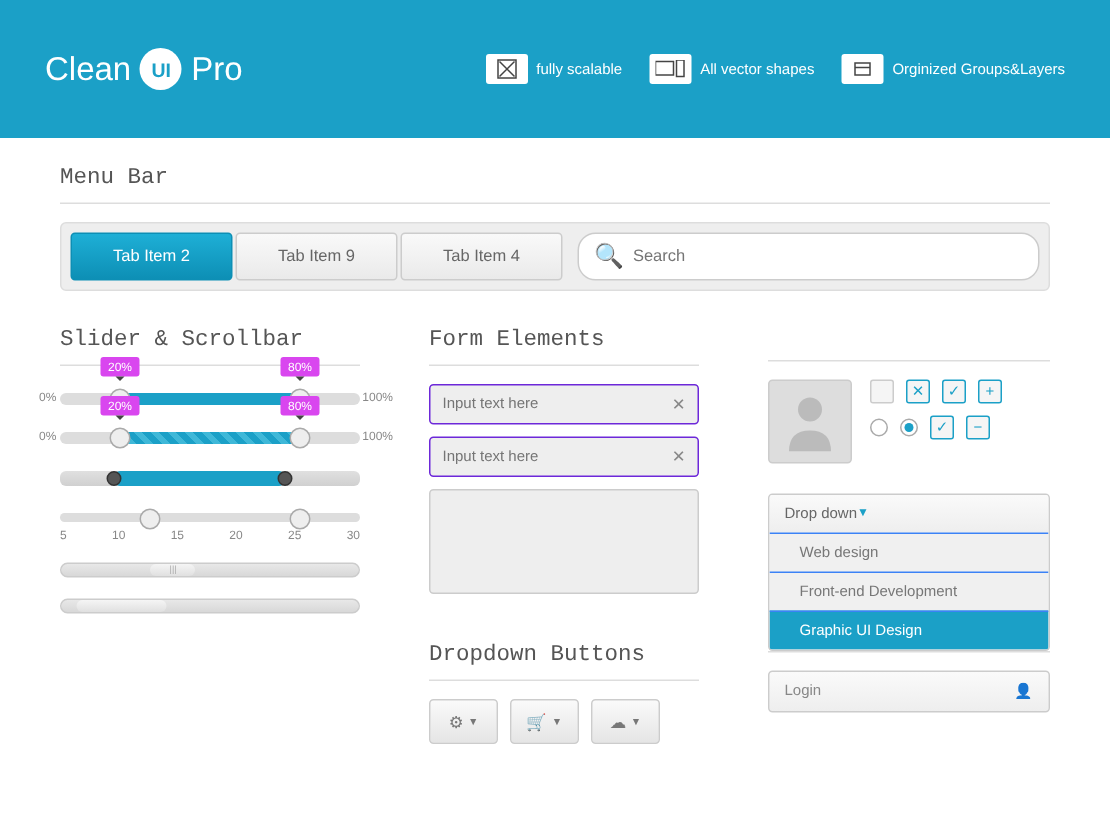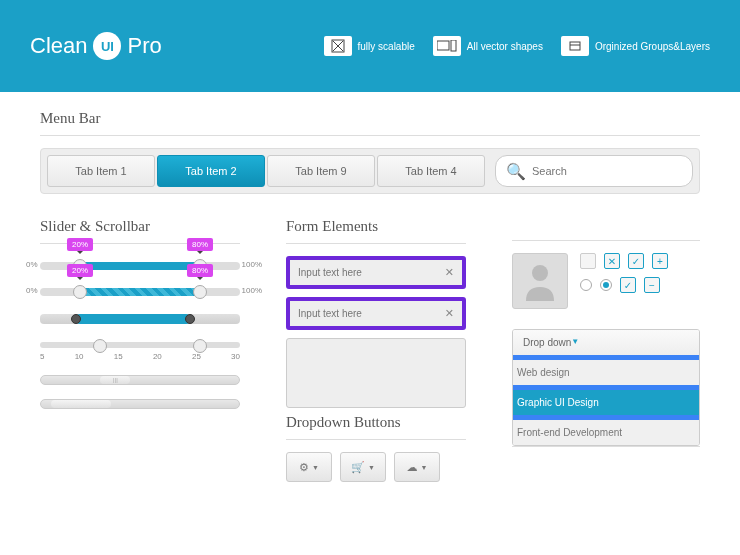--- a/index.html
+++ b/index.html
@@ -4,53 +4,53 @@
 <style>
 *{box-sizing:border-box;margin:0;padding:0;font-family:Arial,sans-serif}
 body{width:740px;height:555px;background:#fff;overflow:hidden}
 .header{background:#1ba0c7;height:92px;padding:0 30px;display:flex;align-items:center;justify-content:space-between}
 .logo{display:flex;align-items:center;color:#fff;font-size:22px;font-weight:300}
 .logo-badge{background:#fff;color:#1ba0c7;border-radius:50%;width:28px;height:28px;display:inline-flex;align-items:center;justify-content:center;font-size:13px;font-weight:bold;margin:0 6px}
 .features{display:flex;gap:18px}
 .feature{display:flex;align-items:center;gap:6px;color:#fff;font-size:10px}
 .feature-icon{width:28px;height:20px;background:#fff;border-radius:2px;display:flex;align-items:center;justify-content:center}
 .content{padding:18px 40px}
-.section-title{font-family:Liberation Serif, serif;font-size:15px;color:#555;margin-bottom:8px;font-weight:normal}
+.section-title{font-family:Liberation Mono, monospace;font-size:15px;color:#555;margin-bottom:8px;font-weight:normal}
 .hr{border:none;border-top:1px solid #ddd;margin-bottom:12px}
 .menubar{display:flex;gap:2px;background:#eee;padding:6px;border-radius:4px;border:1px solid #ddd}
 .tab{flex:0 0 108px;padding:9px 0;text-align:center;font-size:11px;color:#666;background:linear-gradient(#f9f9f9,#eaeaea);border:1px solid #ccc;border-radius:3px;cursor:pointer}
 .tab.active{background:linear-gradient(#1eafd6,#0d8fb5);color:#fff;border-color:#0d8fb5}
 .search{flex:1;margin-left:8px;background:#fff;border:1px solid #ccc;border-radius:12px;padding:5px 10px;display:flex;align-items:center;gap:6px}
 .search input{border:none;outline:none;font-size:11px;flex:1}
 .cols{display:flex;gap:46px;margin-top:24px}
 .col1{width:200px}
 .col2{width:180px}
 .col3{flex:1}
 .slider-row{position:relative;margin:18px 0 8px}
 .track{height:8px;background:#ddd;border-radius:4px;position:relative}
 .fill{position:absolute;height:100%;background:#1ba0c7;border-radius:4px}
 .fill.striped{background:repeating-linear-gradient(45deg,#1ba0c7,#1ba0c7 4px,#3fb8d8 4px,#3fb8d8 8px)}
 .handle{position:absolute;width:14px;height:14px;background:#eee;border:1px solid #aaa;border-radius:7px;top:-3px;transform:translateX(-50%)}
 .tooltip{position:absolute;top:-24px;transform:translateX(-50%);background:#d946ef;color:#fff;font-size:8px;padding:2px 5px;border-radius:2px}
 .tooltip::after{content:'';position:absolute;top:100%;left:50%;transform:translateX(-50%);border:3px solid transparent;border-top-color:#444}
 .pct{font-size:8px;color:#888;position:absolute;top:-2px}
 .ticks{display:flex;justify-content:space-between;font-size:8px;color:#888;margin-top:4px}
-.input-group{display:flex;background:#eee;border:4px solid #6d28d9;border-radius:3px;padding:6px 8px;margin-bottom:8px;align-items:center}
+.input-group{display:flex;background:#eee;border:1px solid #6d28d9;border-radius:3px;padding:6px 8px;margin-bottom:8px;align-items:center}
 .input-group input{border:none;background:transparent;outline:none;font-size:10px;flex:1;color:#888}
 .close-x{color:#888;font-size:11px;cursor:pointer}
 .textarea{background:#eee;border:1px solid #ccc;border-radius:3px;height:70px}
 .avatar{width:56px;height:56px;background:#ddd;border:1px solid #ccc;border-radius:3px;display:flex;align-items:center;justify-content:center;margin-bottom:10px}
 .controls-row{display:flex;gap:8px;margin-bottom:8px;align-items:center}
 .ctrl{width:16px;height:16px;border:1px solid #ccc;border-radius:2px;background:#f5f5f5;display:flex;align-items:center;justify-content:center;font-size:10px}
 .ctrl.blue{color:#1ba0c7;border-color:#1ba0c7}
 .radio{width:12px;height:12px;border:1px solid #aaa;border-radius:50%;display:flex;align-items:center;justify-content:center}
 .radio.on::after{content:'';width:6px;height:6px;background:#1ba0c7;border-radius:50%}
 .dropdown{border:1px solid #ccc;border-radius:3px;overflow:hidden;font-size:10px}
 .dd-head{padding:7px 10px;background:linear-gradient(#fafafa,#eee);display:flex;color:#666;cursor:pointer}
-.dd-item{padding:7px 4px;background:#f0f0f0;color:#777;border-top:5px solid #3b82f6;cursor:pointer}
+.dd-item{padding:7px 20px;background:#f0f0f0;color:#777;border-top:1px solid #3b82f6;cursor:pointer}
 .dd-item.sel{background:#1ba0c7;color:#fff}
 .dd-btns{display:flex;gap:8px}
 .dd-btn{width:46px;height:30px;background:linear-gradient(#fafafa,#e5e5e5);border:1px solid #ccc;border-radius:3px;display:flex;align-items:center;justify-content:center;gap:3px;font-size:11px;color:#777}
 .login-field{padding:7px 10px;background:linear-gradient(#fafafa,#eee);border:1px solid #ccc;border-radius:3px;display:flex;justify-content:space-between;font-size:10px;color:#888}
 .col3-top{display:flex;gap:12px}
 .scrollbar{height:10px;background:linear-gradient(#e8e8e8,#d8d8d8);border:1px solid #ccc;border-radius:5px;margin-top:14px;position:relative}
 .thumb{position:absolute;height:100%;background:linear-gradient(#f5f5f5,#e0e0e0);border-radius:5px;left:30%;width:30px;display:flex;align-items:center;justify-content:center;font-size:6px;color:#aaa}
 </style>
 </head>
 <body>
@@ -89,21 +89,20 @@
         </span>
       <span>Orginized Groups&amp;Layers</span>
     </div>
   </div>
 </div>
 
 <div class="content">
   <h3 class="section-title">Menu Bar</h3>
   <hr class="hr">
   <div class="menubar">
-    <div class="tab">Tab Item 1</div>
     <div class="tab active">Tab Item 2</div>
     <div class="tab">Tab Item 9</div>
     <div class="tab">Tab Item 4</div>
     <div class="search">
       <span style="color:#1ba0c7">🔍</span>
       <input placeholder="Search" style="">
     </div>
   </div>
 
   <div class="cols">
@@ -171,21 +170,21 @@
       <div class="input-group">
         <input placeholder="Input text here" style="">
         <span class="close-x">✕</span>
       </div>
       <div class="input-group">
         <input placeholder="Input text here" style="">
         <span class="close-x">✕</span>
       </div>
       <div class="textarea"></div>
 
-      <h3 class="section-title" style="margin-top:6px">Dropdown Buttons</h3>
+      <h3 class="section-title" style="margin-top:32px">Dropdown Buttons</h3>
       <hr class="hr">
       <div class="dd-btns">
         <div class="dd-btn">
             <span>⚙</span>
             <span style="font-size:7px">▼</span>
           </div>
         <div class="dd-btn">
             <span>🛒</span>
             <span style="font-size:7px">▼</span>
           </div>
@@ -221,20 +220,24 @@
           </div>
         </div>
       </div>
 
       <div class="dropdown" style="margin-top:10px">
         <div class="dd-head">
           <span>Drop down</span>
           <span style="color:#1ba0c7;font-size:8px">▼</span>
         </div>
         <div class="dd-item">Web design</div>
+        <div class="dd-item">Front-end Development</div>
         <div class="dd-item sel">Graphic UI Design</div>
-        <div class="dd-item">Front-end Development</div>
-      </div>
-
-      <hr class="hr">
+      </div>
+
+      <hr class="hr">
+      <div class="login-field">
+        <span>Login</span>
+        <span style="color:#aaa">👤</span>
+      </div>
     </div>
   </div>
 </div>
 
 </body></html>

